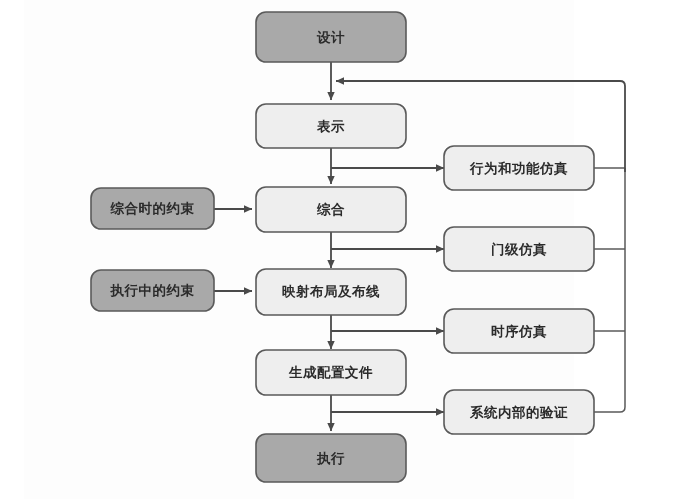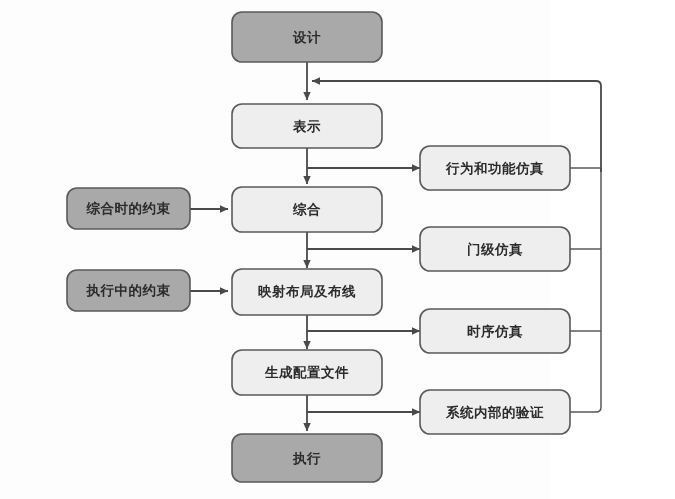--- a/index.html
+++ b/index.html
@@ -11,20 +11,21 @@
     width: 675px;
     height: 499px;
     overflow: hidden;
     font-family: "DejaVu Sans", "Liberation Sans", sans-serif;
   }
   #diagram-root {
     position: relative;
     width: 550px;
     height: 499px;
     background: #fdfdfd;
+    margin-left: 24px;
   }
   svg#flow {
     display: block;
     width: 675px;
     height: 499px;
   }
   .node-rect {
     stroke: #5a5a5a;
     stroke-width: 1.6;
   }

